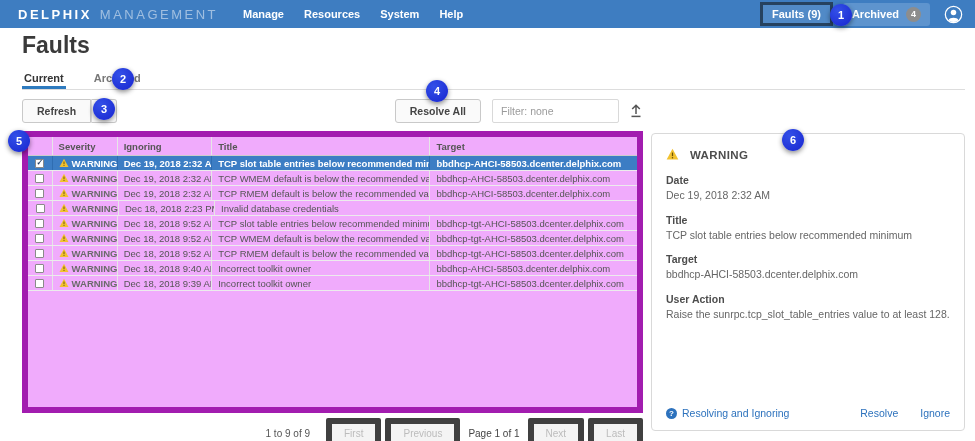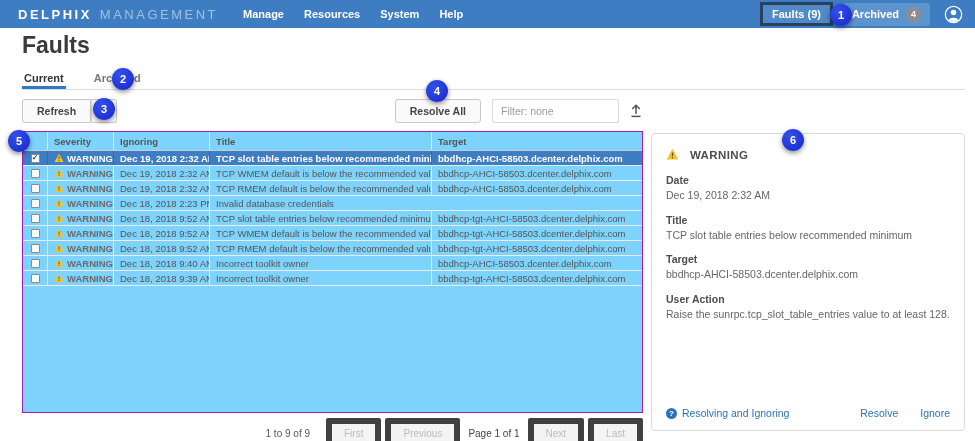--- a/index.html
+++ b/index.html
@@ -44,21 +44,21 @@
   .right-tools { display: flex; align-items: center; }
   .resolve-all-btn { border-radius: 3px; margin-right: 11px; }
   .filter-input { width: 127px; height: 24px; border: 1px solid #d9d9d9; border-radius: 2px;
                   font-family: "Liberation Sans", sans-serif; font-size: 10.5px; color: #444;
                   padding: 0 8px; margin-right: 10px; }
   .filter-input::placeholder { color: #9b9b9b; }
   .export-btn { background: none; border: none; cursor: pointer; display: flex; align-items: center; padding: 0; }
 
   
   .faults-table { position: absolute; left: 22px; top: 131px; width: 621px; height: 282px;
-                  border: 1px solid #a21caf; background: #7dd3fc; font-size: 9.5px; color: #555; }
+                  border: 6px solid #a21caf; background: #f0abfc; font-size: 9.5px; color: #555; }
   .thead { display: flex; height: 19px; border-bottom: 1px solid #ccc; font-weight: bold; color: #555; }
   .trow { display: flex; height: 15px; border-bottom: 1px solid #ececec; cursor: pointer; }
   .cell { display: flex; align-items: center; padding: 0 6px; white-space: nowrap; overflow: hidden; }
   .cell + .cell { border-left: 1px solid #e6e6e6; }
   .c-check  { width: 24px; justify-content: center; padding: 0; }
   .c-sev    { width: 66px; }
   .c-diag   { width: 96px; }
   .c-title  { width: 222px; }
   .c-target { width: 211px; }
   .checkbox { width: 9px; height: 9px; border: 1px solid #8a8a8a; border-radius: 1px; background: #fff;

